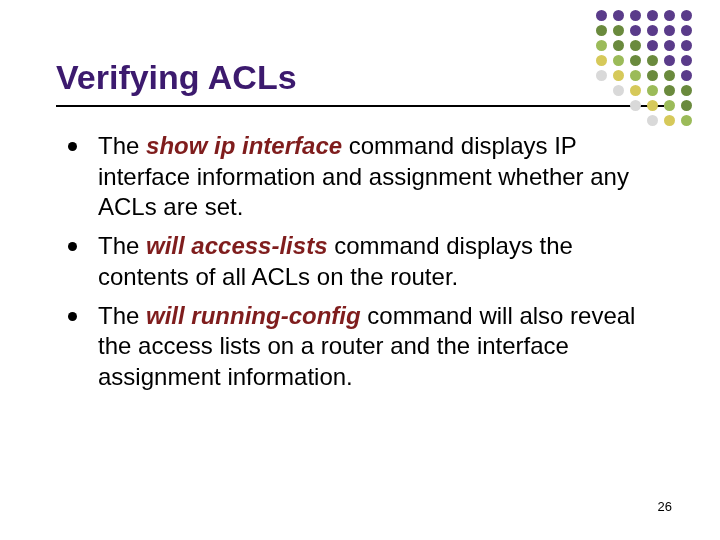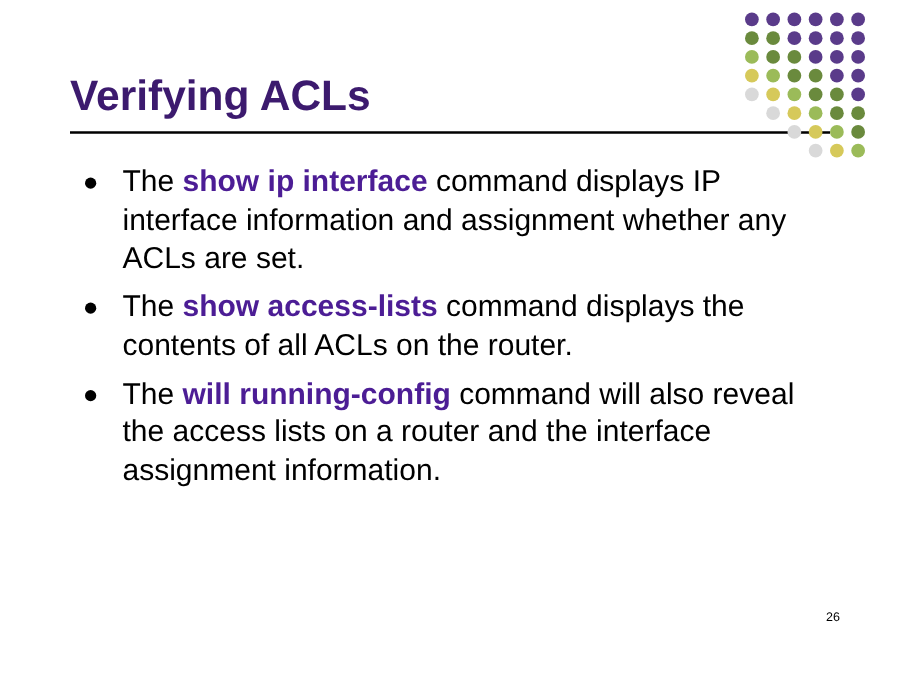--- a/index.html
+++ b/index.html
@@ -6,22 +6,22 @@
   html, body { width: 720px; height: 540px; background: #fff; font-family: Arial, Helvetica, sans-serif; overflow: hidden; position: relative; }
   .slide { width: 720px; height: 540px; position: relative; padding: 40px 56px 0 56px; }
   .dots { position: absolute; top: 10px; right: 28px; }
   .dot-row { display: flex; justify-content: flex-end; margin-bottom: 4px; }
   .dot { width: 11px; height: 11px; border-radius: 50%; margin-left: 6px; }
   .title { font-size: 34px; font-weight: bold; color: #3c1a6e; margin-top: 18px; margin-bottom: 8px; font-family: Arial, sans-serif; }
   .rule { border: none; border-top: 2px solid #000; margin-bottom: 24px; width: 100%; }
   .bullets { list-style: none; padding-left: 12px; }
   .bullets li { position: relative; padding-left: 30px; font-size: 24px; line-height: 1.28; color: #000; margin-bottom: 8px; }
   .bullets li::before { content: ""; position: absolute; left: 0; top: 11px; width: 9px; height: 9px; background: #000; border-radius: 50%; }
-  .cmd { color: #4c1d95; font-weight: bold; }
-  .pageno { position: absolute; bottom: 40px; right: 48px; font-size: 10px; color: #000; }
+  .cmd { color: #7f1d1d; font-weight: bold; font-style: italic; }
+  .pageno { position: absolute; bottom: 26px; right: 48px; font-size: 13px; color: #000; }
 </style>
 </head>
 <body>
 
 <div class="slide">
   <div class="dots">
       <div class="dot-row">
         <div class="dot" style="background: rgb(90, 59, 138);"></div>
         <div class="dot" style="background: rgb(90, 59, 138);"></div>
         <div class="dot" style="background: rgb(90, 59, 138);"></div>
@@ -88,21 +88,21 @@
     </div>
 
   <h1 class="title">Verifying ACLs</h1>
   <hr class="rule">
 
   <ul class="bullets">
     <li>
       <span>The </span><span class="cmd">show ip interface</span><span> command displays IP interface information and assignment whether any ACLs are set.</span>
     </li>
     <li>
-      <span>The </span><span class="cmd">show access-lists</span><span> command displays the contents of all ACLs on the router.</span>
+      <span>The </span><span class="cmd">will access-lists</span><span> command displays the contents of all ACLs on the router.</span>
     </li>
     <li>
       <span>The </span><span class="cmd">will running-config</span><span> command will also reveal the access lists on a router and the interface assignment information.</span>
     </li>
   </ul>
 
   <div class="pageno">26</div>
 </div>
 
 </body></html>

